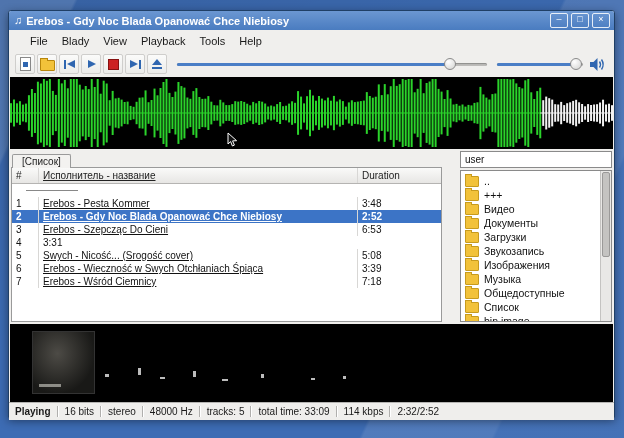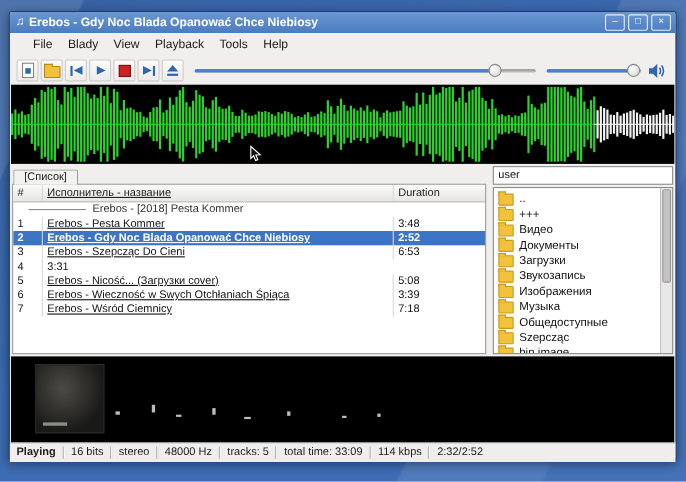--- a/index.html
+++ b/index.html
@@ -53,21 +53,21 @@
   .slider .fill{position:absolute;left:0;top:7px;height:3px;background:#4a7ec6;border-radius:2px;}
   .slider .thumb{position:absolute;top:2px;width:12px;height:12px;border-radius:50%;box-sizing:border-box;
     background:radial-gradient(circle at 35% 30%,#ffffff,#d2d2d0);border:1px solid #8a8a8a;}
   .seek{flex:1;margin:0 10px 0 8px;}
   .volume{width:86px;margin-right:6px;}
   .speaker{flex:0 0 auto;margin-right:2px;}
   
   .waveform{flex:0 0 72px;height:72px;background:#000;margin:0 1px;padding:1px 0;box-sizing:border-box;}
   .waveform svg{display:block;width:100%;height:70px;}
   
-  .main{flex:0 0 173px;height:173px;display:flex;}
+  .main{flex:0 0 173px;height:173px;display:flex;gap:12px;}
   .playlist-panel{width:433px;flex:0 0 433px;display:flex;flex-direction:column;padding:1px 0 0 2px;box-sizing:border-box;}
   .tabstrip{height:17px;flex:0 0 17px;display:flex;align-items:flex-end;}
   .tab{display:inline-block;margin-left:1px;padding:1px 9px 1px;font-size:10px;color:#222;background:#f3f2f0;
     border:1px solid #9a9a9a;border-bottom:none;border-radius:2px 2px 0 0;position:relative;top:1px;}
   .ptable{flex:1;display:flex;flex-direction:column;border:1px solid #9a9a9a;background:#fff;overflow:hidden;}
   .thead{height:15px;flex:0 0 15px;display:flex;background:linear-gradient(180deg,#fafaf9,#e7e6e4);border-bottom:1px solid #b5b4b2;font-size:10px;color:#222;}
   .th{line-height:15px;box-sizing:border-box;}
   .c-num{width:26px;flex:0 0 26px;padding-left:4px;box-sizing:border-box;}
   .c-title{flex:1;padding-left:4px;border-left:1px solid #d8d7d5;box-sizing:border-box;overflow:hidden;white-space:nowrap;text-decoration:underline;}
   .c-dur{width:84px;flex:0 0 84px;padding-left:4px;border-left:1px solid #d8d7d5;box-sizing:border-box;}
@@ -380,21 +380,20 @@
         </div>
         <div class="ptable">
           <div class="thead">
             <div class="th c-num">#</div>
             <div class="th c-title">Исполнитель - название</div>
             <div class="th c-dur">Duration</div>
           </div>
           <div class="tbody" id="tracks">
               <div class="row group">
                 <span class="gline"></span>
-                <span>Erebos - [2018] Pesta Kommer</span>
               </div>
               <div class="row">
                 <div class="c-num">1</div>
                 <div class="c-title">Erebos - Pesta Kommer</div>
                 <div class="c-dur">3:48</div>
               </div>
               <div class="row selected">
                 <div class="c-num">2</div>
                 <div class="c-title">Erebos - Gdy Noc Blada Opanować Chce Niebiosy</div>
                 <div class="c-dur">2:52</div>
@@ -403,21 +402,21 @@
                 <div class="c-num">3</div>
                 <div class="c-title">Erebos - Szepcząc Do Cieni</div>
                 <div class="c-dur">6:53</div>
               </div>
               <div class="row">
                 <div class="c-num">4</div>
                 <div class="c-dur">3:31</div>
               </div>
               <div class="row">
                 <div class="c-num">5</div>
-                <div class="c-title">Erebos - Nicość... (Загрузки cover)</div>
+                <div class="c-title">Swych - Nicość... (Srogość cover)</div>
                 <div class="c-dur">5:08</div>
               </div>
               <div class="row">
                 <div class="c-num">6</div>
                 <div class="c-title">Erebos - Wieczność w Swych Otchłaniach Śpiąca</div>
                 <div class="c-dur">3:39</div>
               </div>
               <div class="row">
                 <div class="c-num">7</div>
                 <div class="c-title">Erebos - Wśród Ciemnicy</div>
@@ -460,21 +459,21 @@
             <div class="folder-row">
               <span class="folder-ico"></span>
               <span>Музыка</span>
             </div>
             <div class="folder-row">
               <span class="folder-ico"></span>
               <span>Общедоступные</span>
             </div>
             <div class="folder-row">
               <span class="folder-ico"></span>
-              <span>Szepcząc</span>
+              <span>Список</span>
             </div>
             <div class="folder-row">
               <span class="folder-ico"></span>
               <span>bin image</span>
             </div>
             <div class="vscroll">
               <div class="sthumb"></div>
             </div>
           </div>
       </div>

